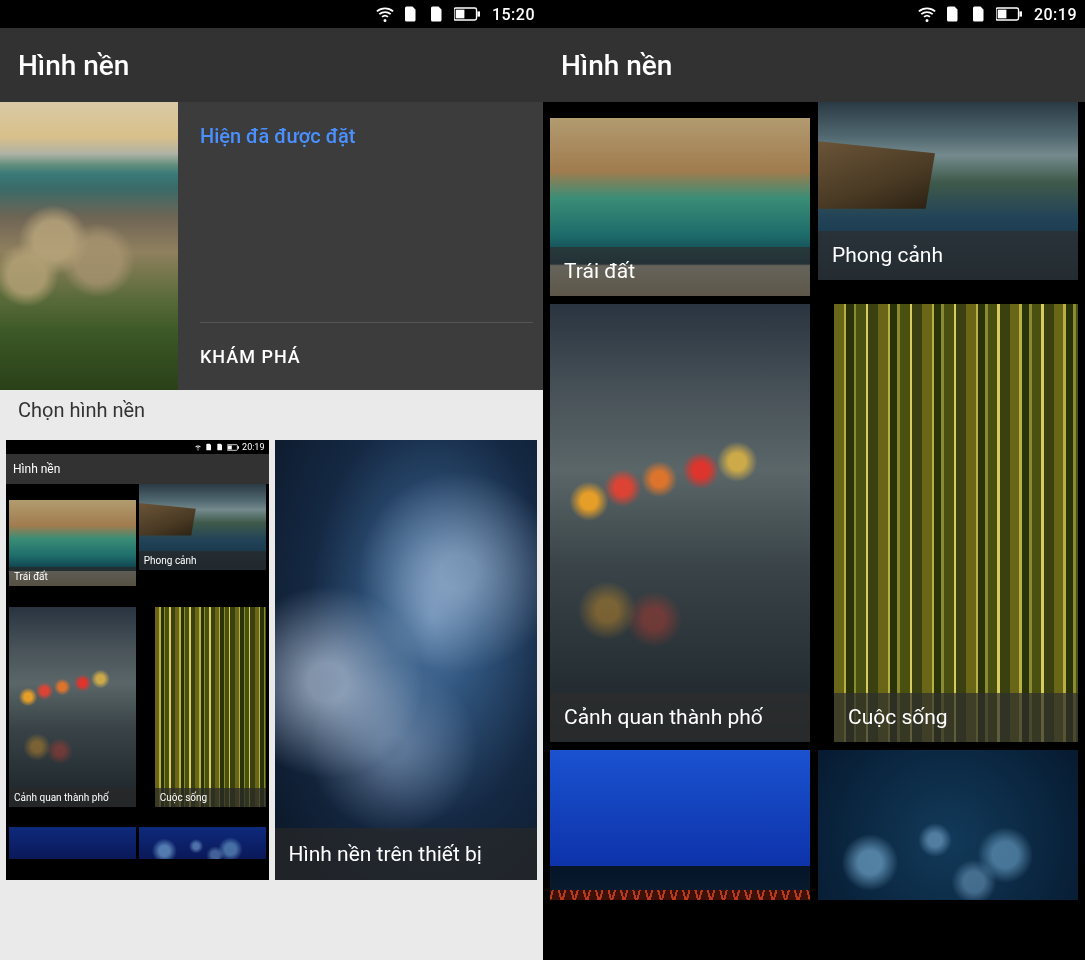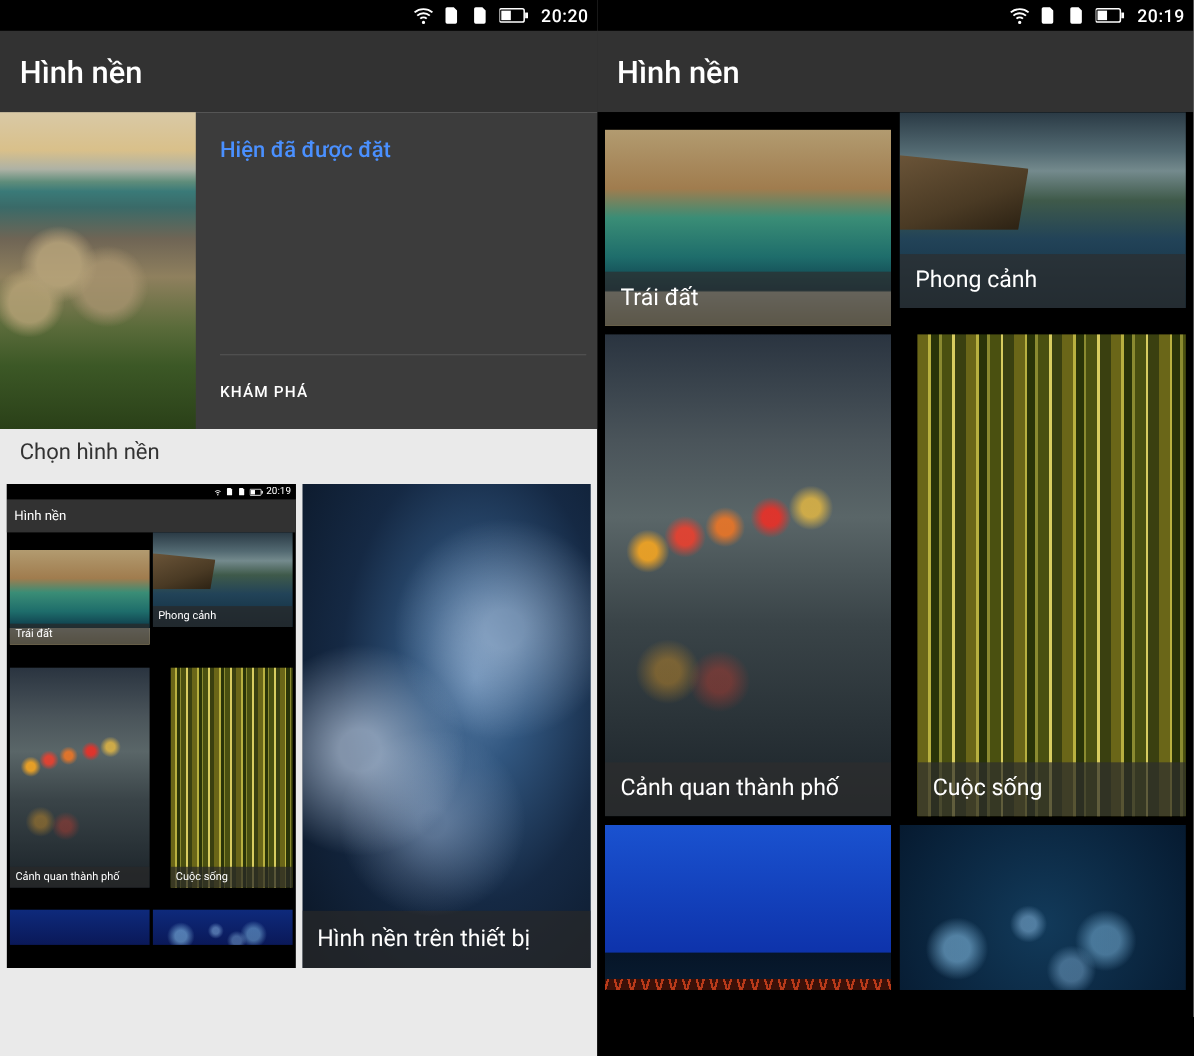--- a/index.html
+++ b/index.html
@@ -79,21 +79,21 @@
     padding: 22px 10px 0 22px;
     color: #fff;
   }
   .hero-info .status { color: #4a90ff; font-size: 20px; font-weight: 500; margin-bottom: 18px; }
   .hero-info .author { font-size: 22px; line-height: 1.25; font-weight: 400; }
   .hero-info .spacer { flex: 1; }
   .hero-action {
     border-top: 1px solid #555;
     height: 68px;
     display:flex;align-items:center;
-    font-size: 14px;
+    font-size: 18px;
     font-weight: 500;
     letter-spacing: 1px;
     color:#fff;
   }
   .section-title {
     background: #eaeaea;
     color: #333;
     font-size: 20px;
     padding: 8px 18px 18px;
     font-weight: 400;
@@ -251,21 +251,21 @@
         <path d="M6 2h8l4 4v14a2 2 0 01-2 2H6a2 2 0 01-2-2V4a2 2 0 012-2zm2 12h3v3H8zm0-5h3v3H8z" fill="#fff"></path>
       </svg>
     <svg viewBox="0 0 24 24">
         <path d="M6 2h8l4 4v14a2 2 0 01-2 2H6a2 2 0 01-2-2V4a2 2 0 012-2zm2 12h3v3H8zm0-5h3v3H8z" fill="#fff"></path>
       </svg>
     <svg class="batt" viewBox="0 0 30 14">
         <rect x="0" y="0" width="26" height="14" rx="2" fill="none" stroke="#fff" stroke-width="1.6"></rect>
         <rect x="2" y="2" width="10" height="10" fill="#fff"></rect>
         <rect x="27" y="4" width="3" height="6" fill="#fff"></rect>
       </svg>
-    <span class="time">20:20</span>
+    <span class="time">15:20</span>
   </div>
   <div class="header">
     <span>Hình nền</span>
   </div>
   <div class="content">
     <div class="hero">
       <div class="hero-img"></div>
       <div class="hero-info">
         <div class="status">Hiện đã được đặt</div>
         <div class="spacer"></div>

